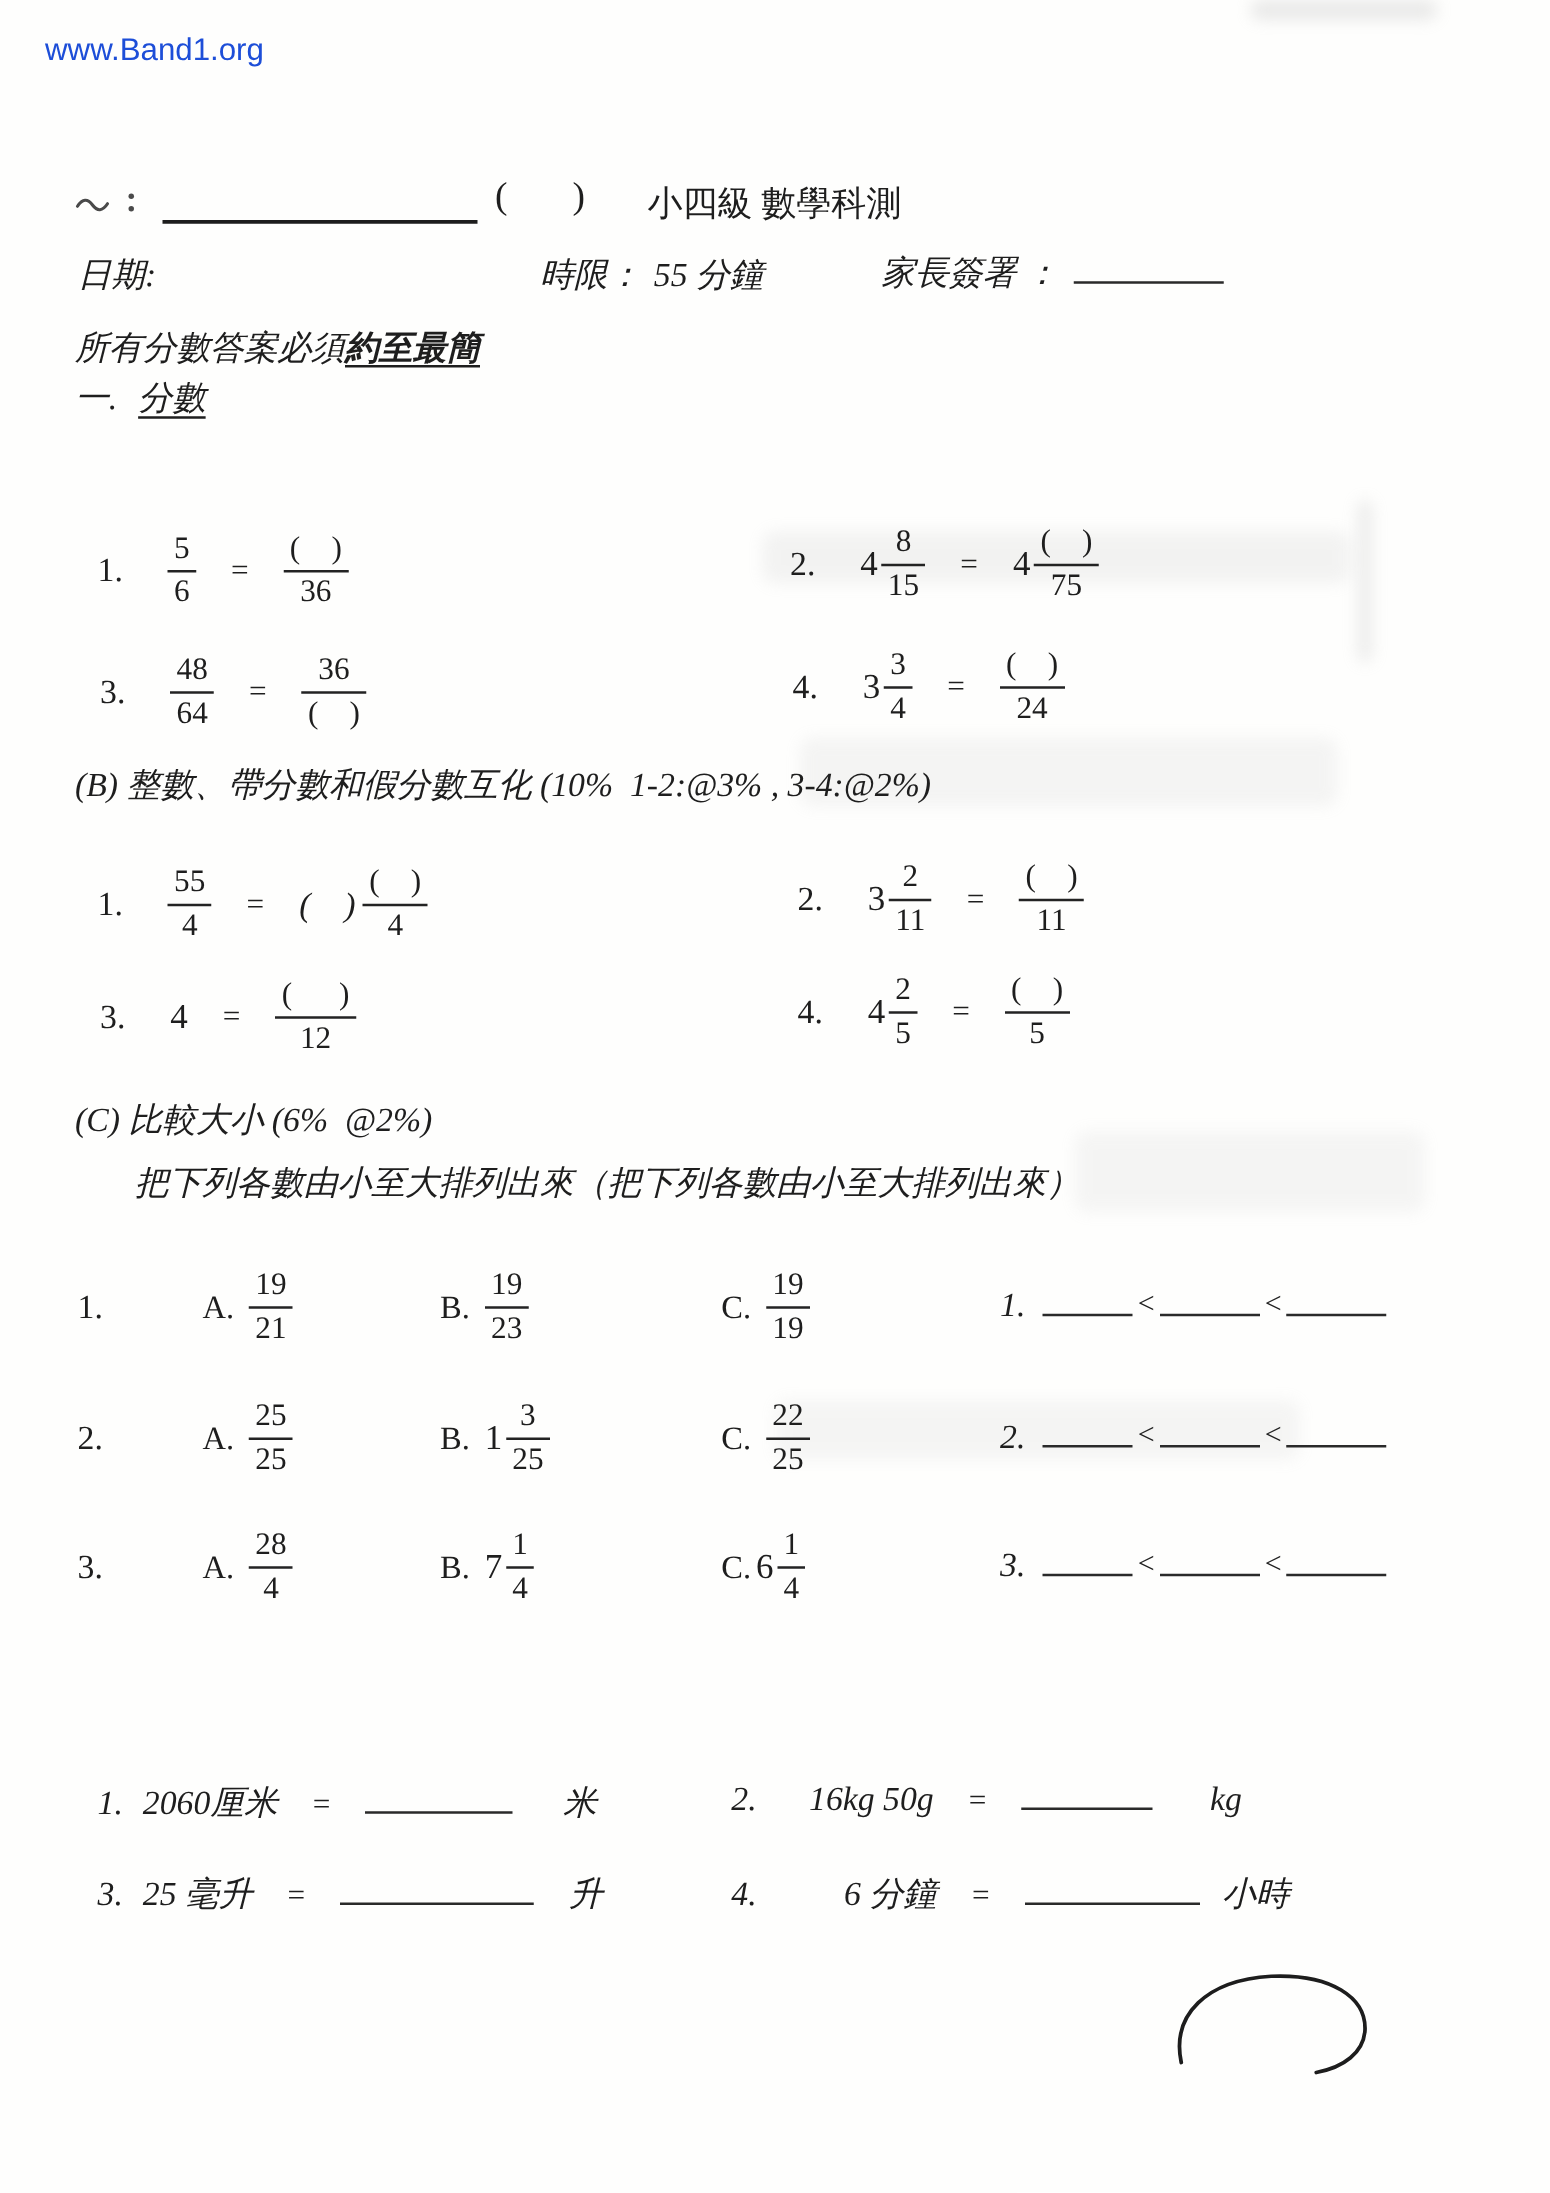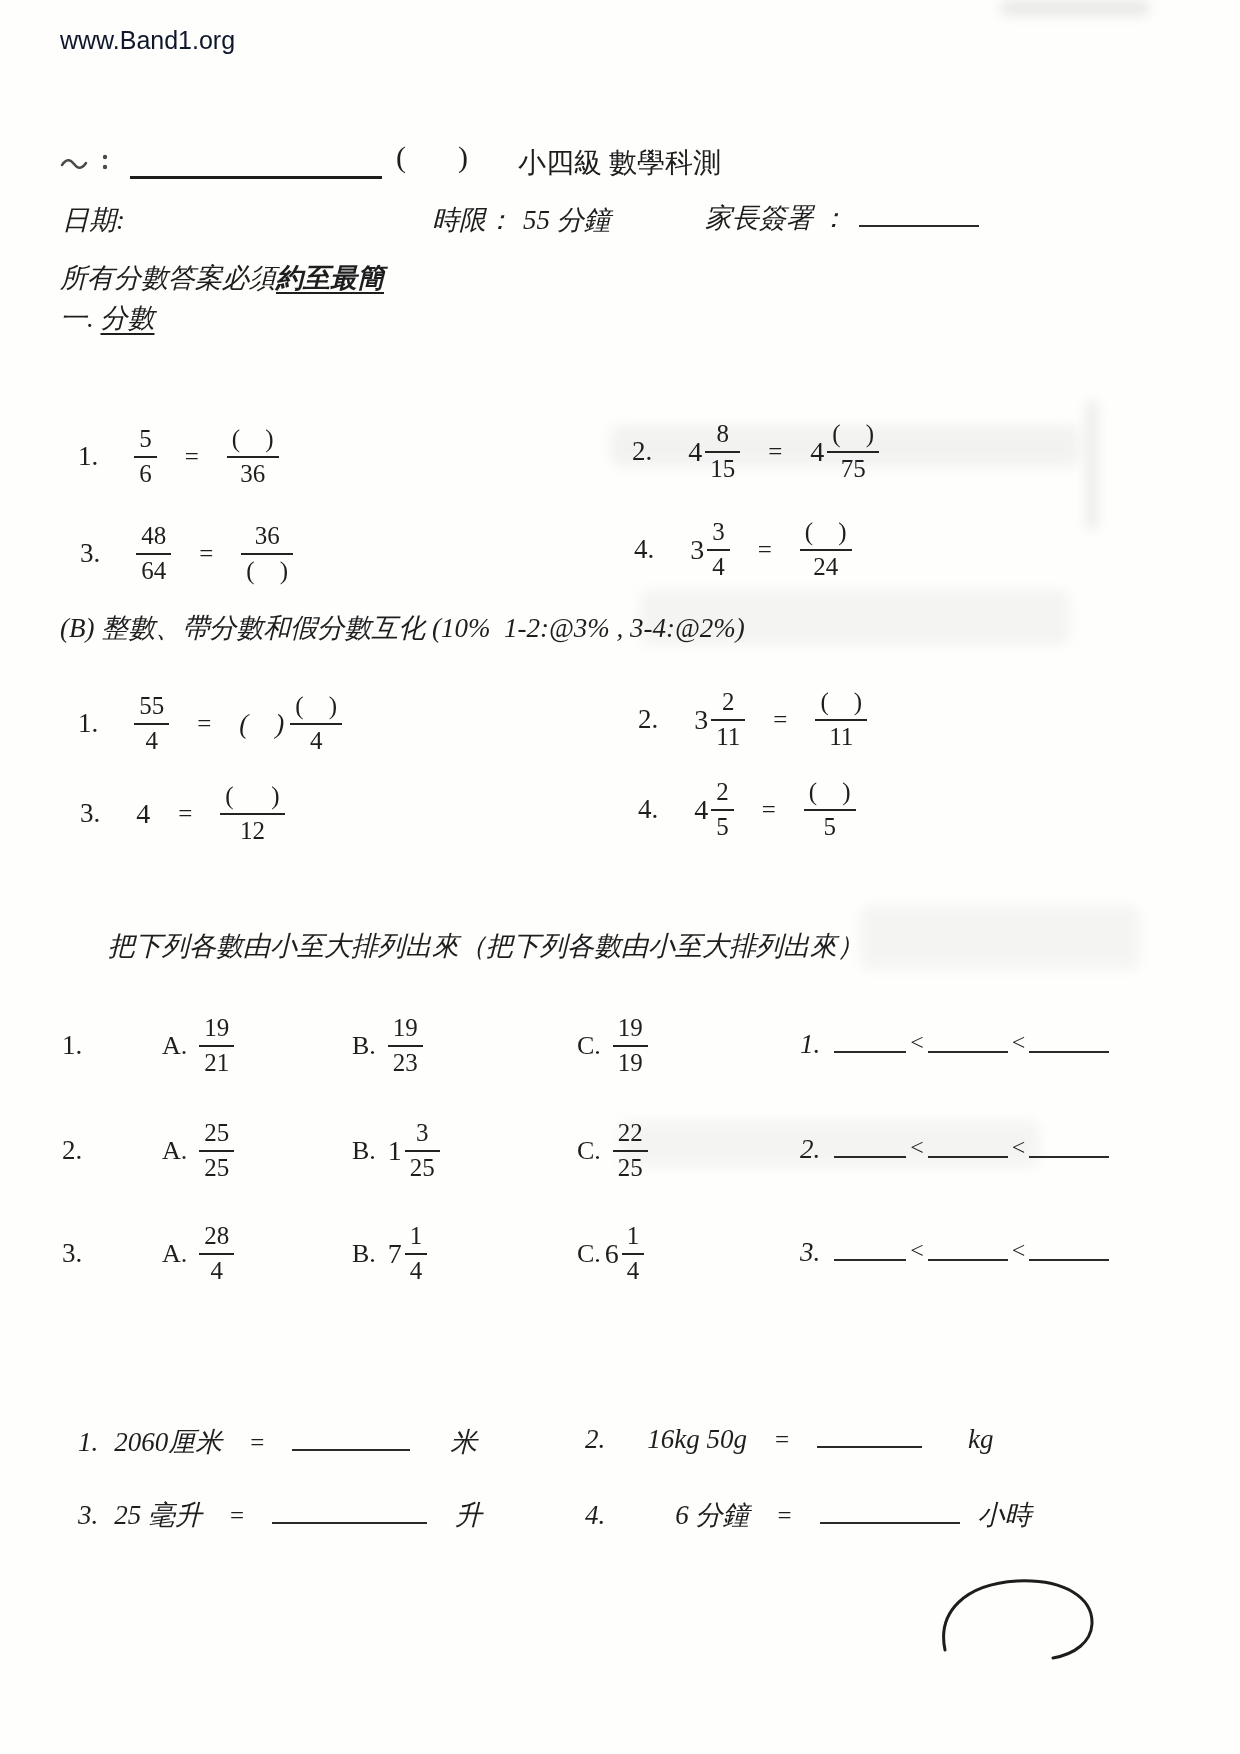--- a/index.html
+++ b/index.html
@@ -3,21 +3,21 @@
 <meta charset="utf-8">
 <style>
   html,body{margin:0;padding:0;background:#ffffff;}
   #page{position:relative;width:1240px;height:1754px;background:#fefefd;overflow:hidden;
         font-family:"Liberation Serif","DejaVu Serif",serif;color:#1e1e1e;}
   .abs{position:absolute;}
   .row{position:absolute;display:flex;align-items:center;}
   .base{align-items:baseline;}
   .t{white-space:pre;}
   .sans{font-family:"Liberation Sans","DejaVu Sans",sans-serif;}
-  .site{font-size:25px;color:#0f172a;margin-left:24px;}
+  .site{font-size:25px;color:#1d4ed8;}
   .h{font-size:27px;font-style:italic;}
   .big{font-size:28px;}
   .qno{font-size:27px;margin-right:36px;flex:none;}
   .eq{font-size:25px;padding:0 28px;flex:none;}
   .frac{display:inline-block;text-align:center;font-size:25px;line-height:1.15;vertical-align:middle;flex:none;}
   .frac .fn{display:block;padding:0 5px 2px;}
   .frac .fd{display:block;border-top:2px solid #232323;padding:2px 5px 0;}
   .mixed{display:inline-flex;align-items:center;flex:none;}
   .whole{font-size:28px;margin-right:3px;}
   .blank{display:inline-block;height:2px;border-bottom:2px solid #2a2a2a;flex:none;}
@@ -69,21 +69,21 @@
     <span class="h t">家長簽署 ：</span>
     <span class="blank" style="width:120px;margin-left:12px;"></span>
   </div>
 
   <div class="abs h" style="left:60px;top:260px;">
     <span class="t">所有分數答案必須</span><span class="t emph">約至最簡</span>
   </div>
 
   <div class="abs h" style="left:60px;top:300px;">
     <span class="t">一.</span>
-    <span class="t und" style="margin-left:0;">分數</span>
+    <span class="t und" style="margin-left:10px;">分數</span>
   </div>
 
 
   <div class="row" style="left:78px;top:425px;">
     <span class="qno t">1.</span>
     <span class="frac">
       <span class="fn t">5</span>
       <span class="fd t">6</span>
     </span>
     <span class="eq t">=</span>
@@ -192,20 +192,21 @@
         <span class="fd t">5</span>
       </span>
     </span>
     <span class="eq t">=</span>
     <span class="frac">
       <span class="fn t">(　)</span>
       <span class="fd t">5</span>
     </span>
   </div>
 
+  <div class="abs h t" style="left:60px;top:878px;">(C) 比較大小 (6%  @2%)</div>
   <div class="abs h t" style="left:108px;top:928px;">把下列各數由小至大排列出來（把下列各數由小至大排列出來）</div>
 
   <div class="row copt" style="left:62px;top:1014px;">
     <span class="cno t">1.</span>
     <span class="opt wA">
       <span class="optlab t">A.</span>
       <span class="frac">
         <span class="fn t">19</span>
         <span class="fd t">21</span>
       </span>

